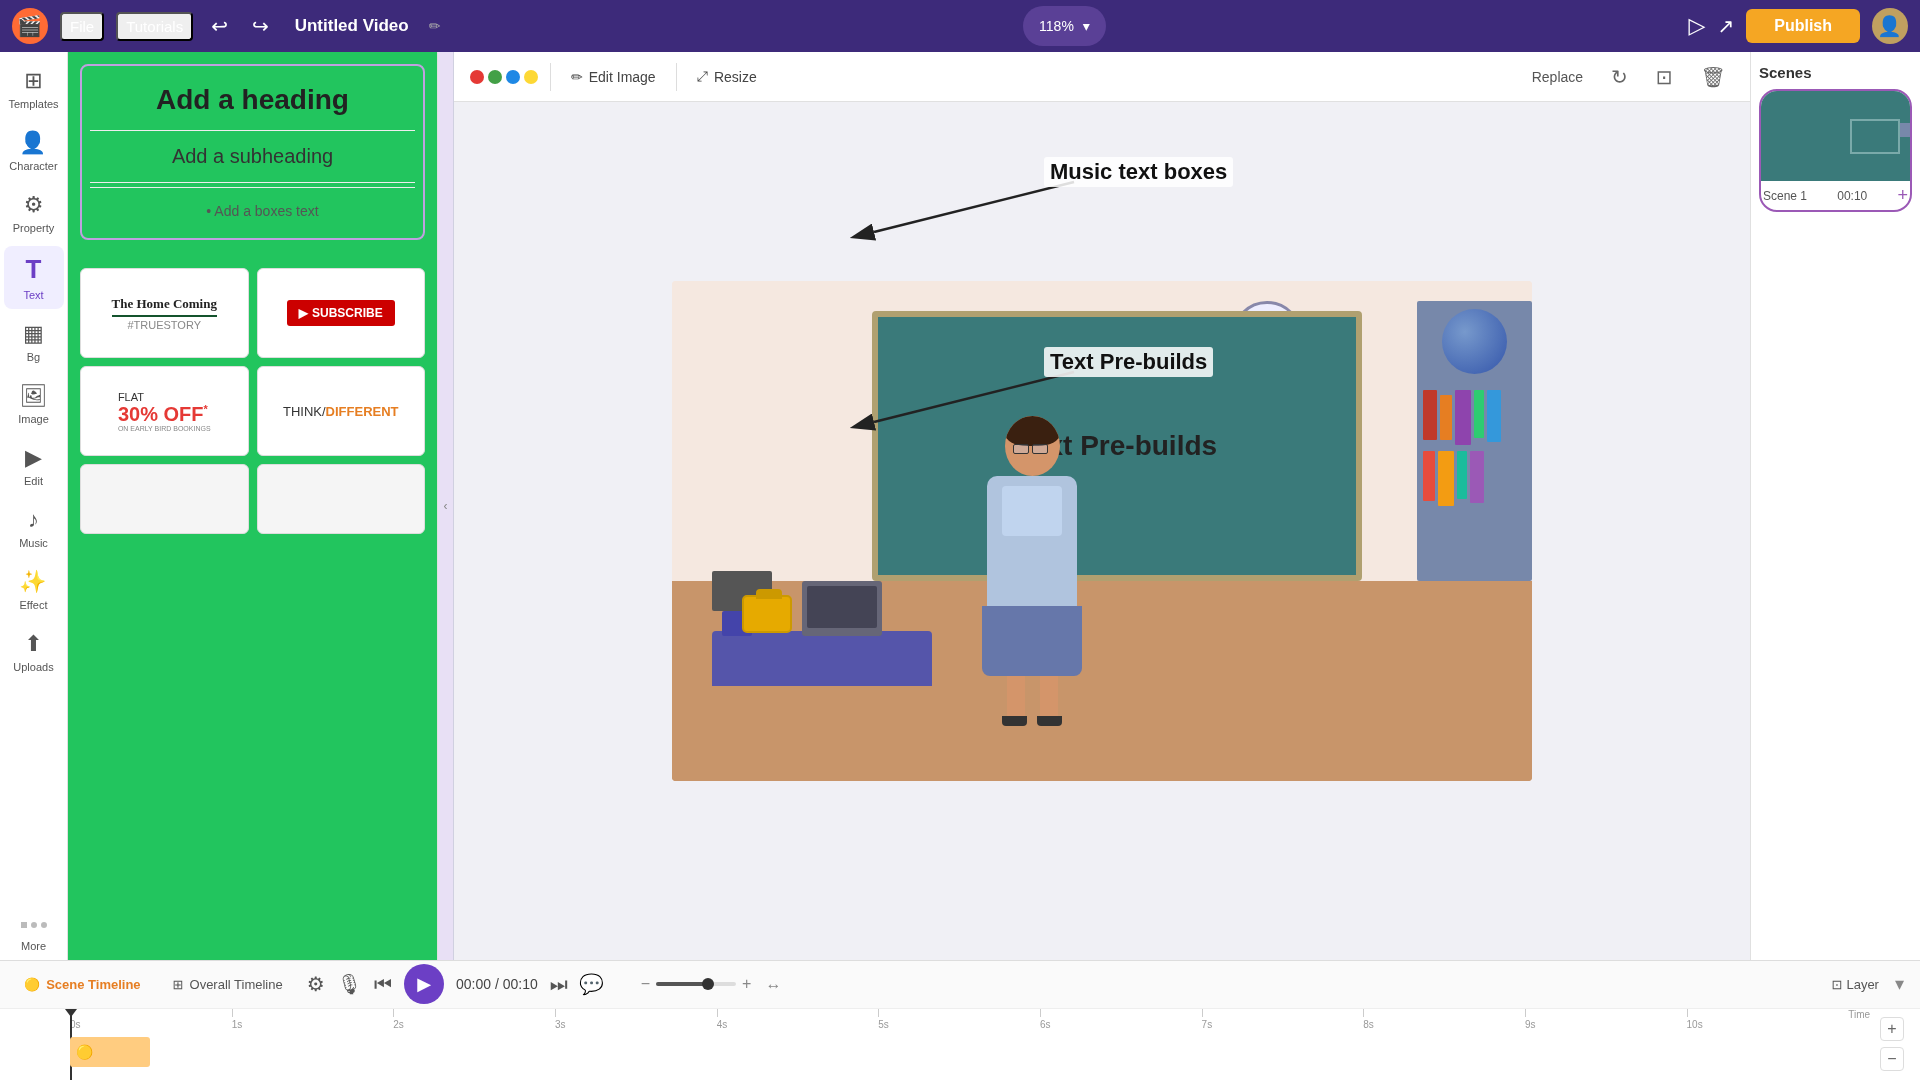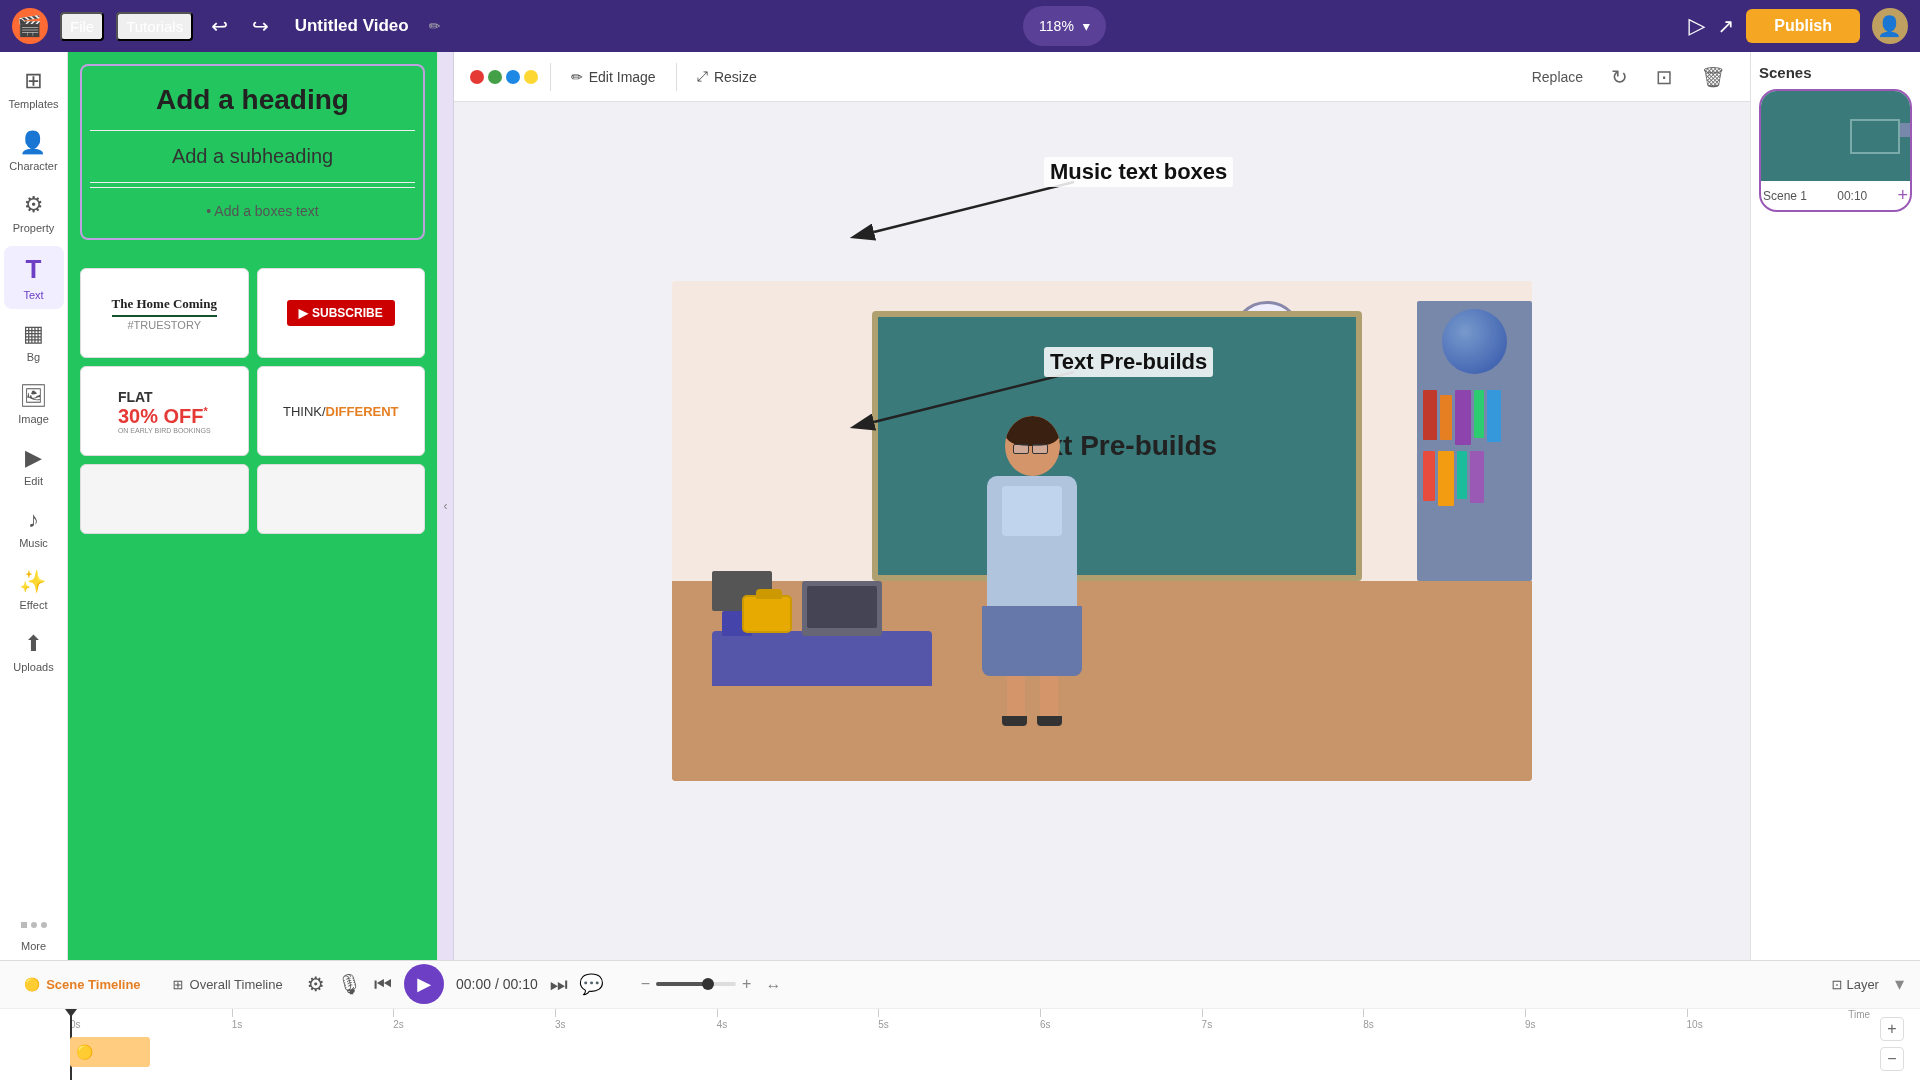--- a/index.html
+++ b/index.html
@@ -116,21 +116,21 @@
     }
     .subscribe-btn-fake {
       background: #cc0000; color: white; padding: 6px 12px; border-radius: 3px;
       font-size: 12px; font-weight: bold; display: flex; align-items: center; gap: 4px;
     }
 
     
     .off-card {
       background: white; padding: 8px; text-align: left;
     }
-    .off-flat { font-size: 14px; color: #333; font-weight: bold; }
+    .off-flat { font-size: 11px; color: #333; font-weight: normal; }
     .off-sub { font-size: 7px; color: #888; }
 
     
     .think-card {
       padding: 8px; text-align: center;
     }
     .think-text { font-size: 13px; color: #333; }
 
     
     #collapse-handle {

